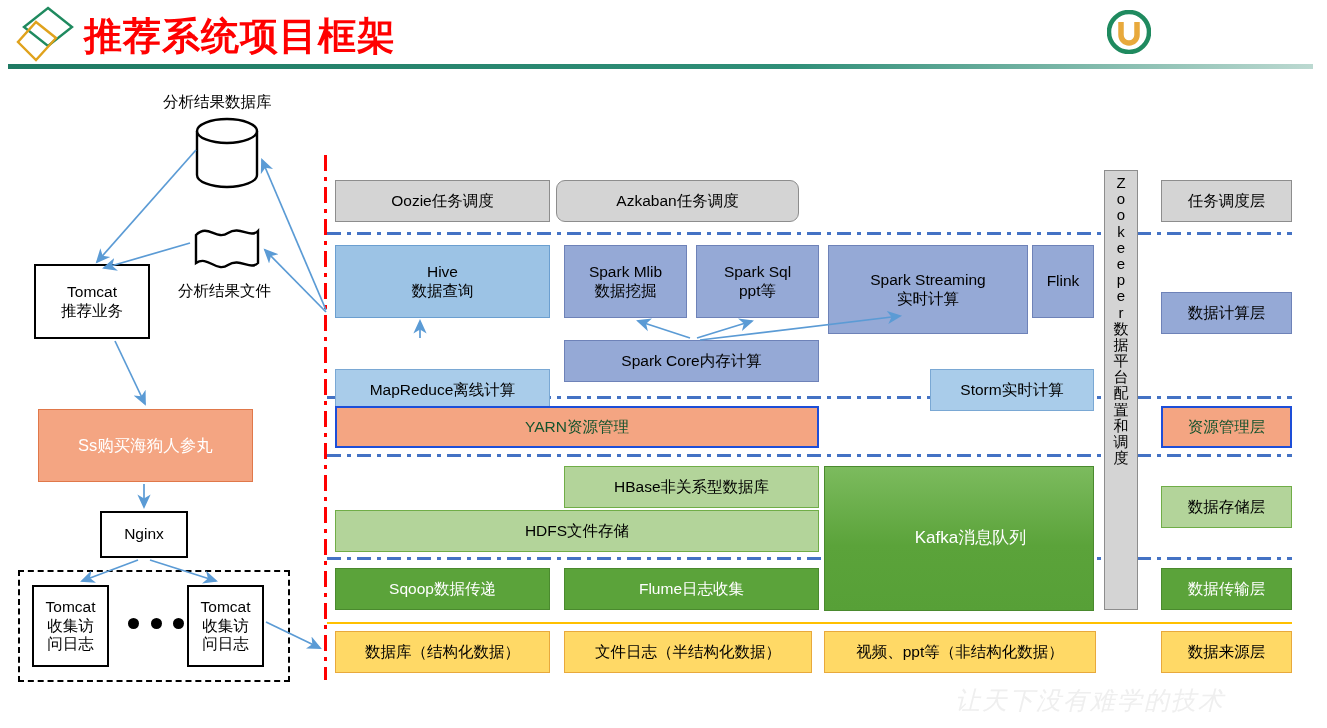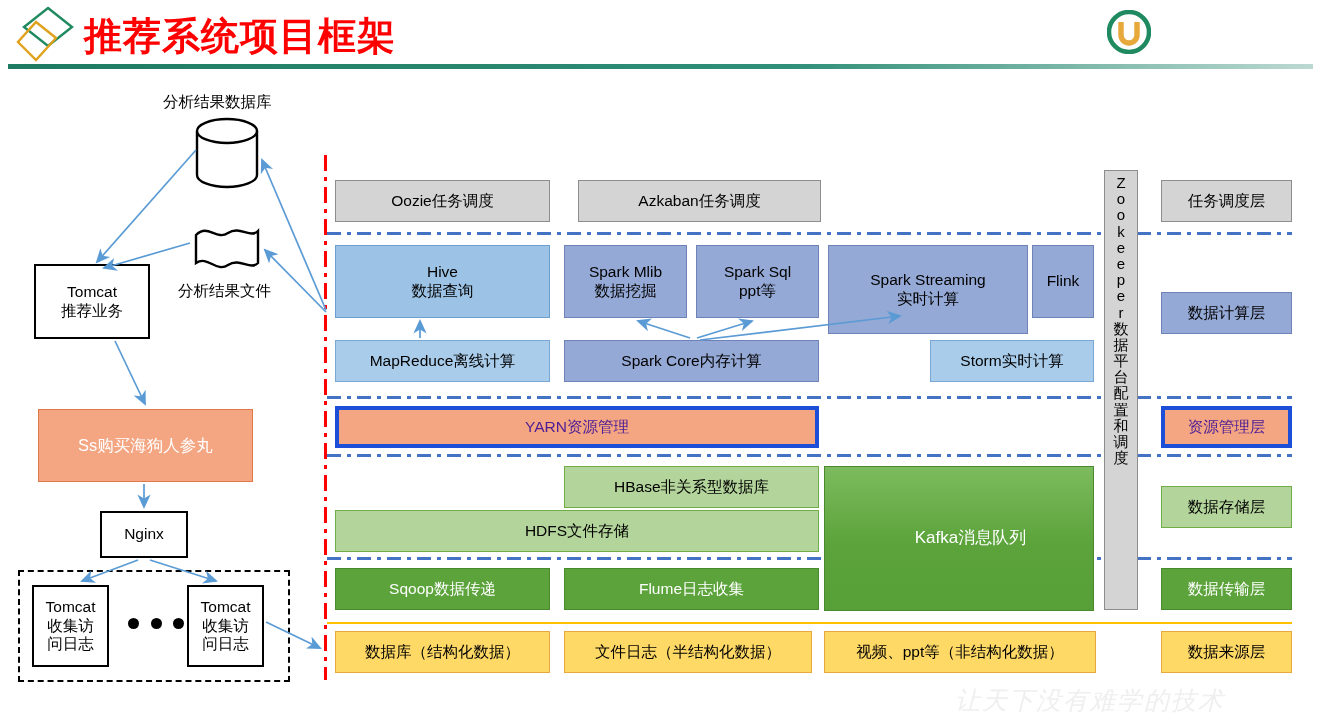--- a/index.html
+++ b/index.html
@@ -29,23 +29,23 @@
   }
 
   
   .box{
     display:flex;align-items:center;justify-content:center;
     text-align:center;font-size:15.5px;line-height:1.22;
     border:1px solid #999;white-space:pre-line;
   }
   .gray-box{background:#d4d4d4;border:1px solid #8d8d8d;color:#000;}
   .blue-light{background:#9cc3e5;border:1px solid #6b9fd0;color:#000;}
-  .blue-light2{background:#a9ccea;border:1px solid #7aa8d4;color:#000;}
+  .blue-light2{background:#a9ccea;border:1px solid #7aa8d4;color:#000;margin-top:29px;}
   .blue-dark{background:#95a9d6;border:1px solid #6e82b8;color:#000;}
-  .orange-box{background:#f4a582;border:4px solid #1d4ed8;color:#4c1d95;}
+  .orange-box{background:#f4a582;border:2px solid #1d4ed8;color:#14532d;}
   .green-light{background:#b3d49a;border:1px solid #70ad47;color:#000;}
   .green-dark{background:#5ba33a;border:1px solid #4a8a2e;color:#ffffff;}
   .green-kafka{
     background:linear-gradient(to bottom,#7cbb5e 0%,#5ba33a 55%,#57a037 100%);
     border:1px solid #4a8a2e;color:#ffffff;font-size:17px;padding-left:23px;
   }
   .yellow-box{background:#ffd966;border:1px solid #e8a93c;color:#000;}
   .white-box{background:#ffffff;border:2px solid #000000;color:#000;}
 
   
@@ -179,21 +179,21 @@
     <span>平</span>
     <span>台</span>
     <span>配</span>
     <span>置</span>
     <span>和</span>
     <span>调</span>
     <span>度</span>
   </div>
 
 <div class="abs box gray-box" style="left:335px;top:180px;width:215px;height:42px;">Oozie任务调度</div>
-<div class="abs box gray-box" style="left:578px;top:180px;width:243px;height:42px;">Azkaban任务调度</div>
+<div class="abs box gray-box" style="left:556px;top:180px;width:243px;height:42px;border-radius:9px;">Azkaban任务调度</div>
 
 <div class="abs box blue-light" style="left:335px;top:245px;width:215px;height:73px;">Hive
 数据查询</div>
 <div class="abs box blue-dark" style="left:564px;top:245px;width:123px;height:73px;">Spark Mlib
 数据挖掘</div>
 <div class="abs box blue-dark" style="left:696px;top:245px;width:123px;height:73px;">Spark Sql
 ppt等</div>
 <div class="abs box blue-dark" style="left:828px;top:245px;width:200px;height:89px;">Spark Streaming
 实时计算</div>
 <div class="abs box blue-dark" style="left:1032px;top:245px;width:62px;height:73px;">Flink</div>

